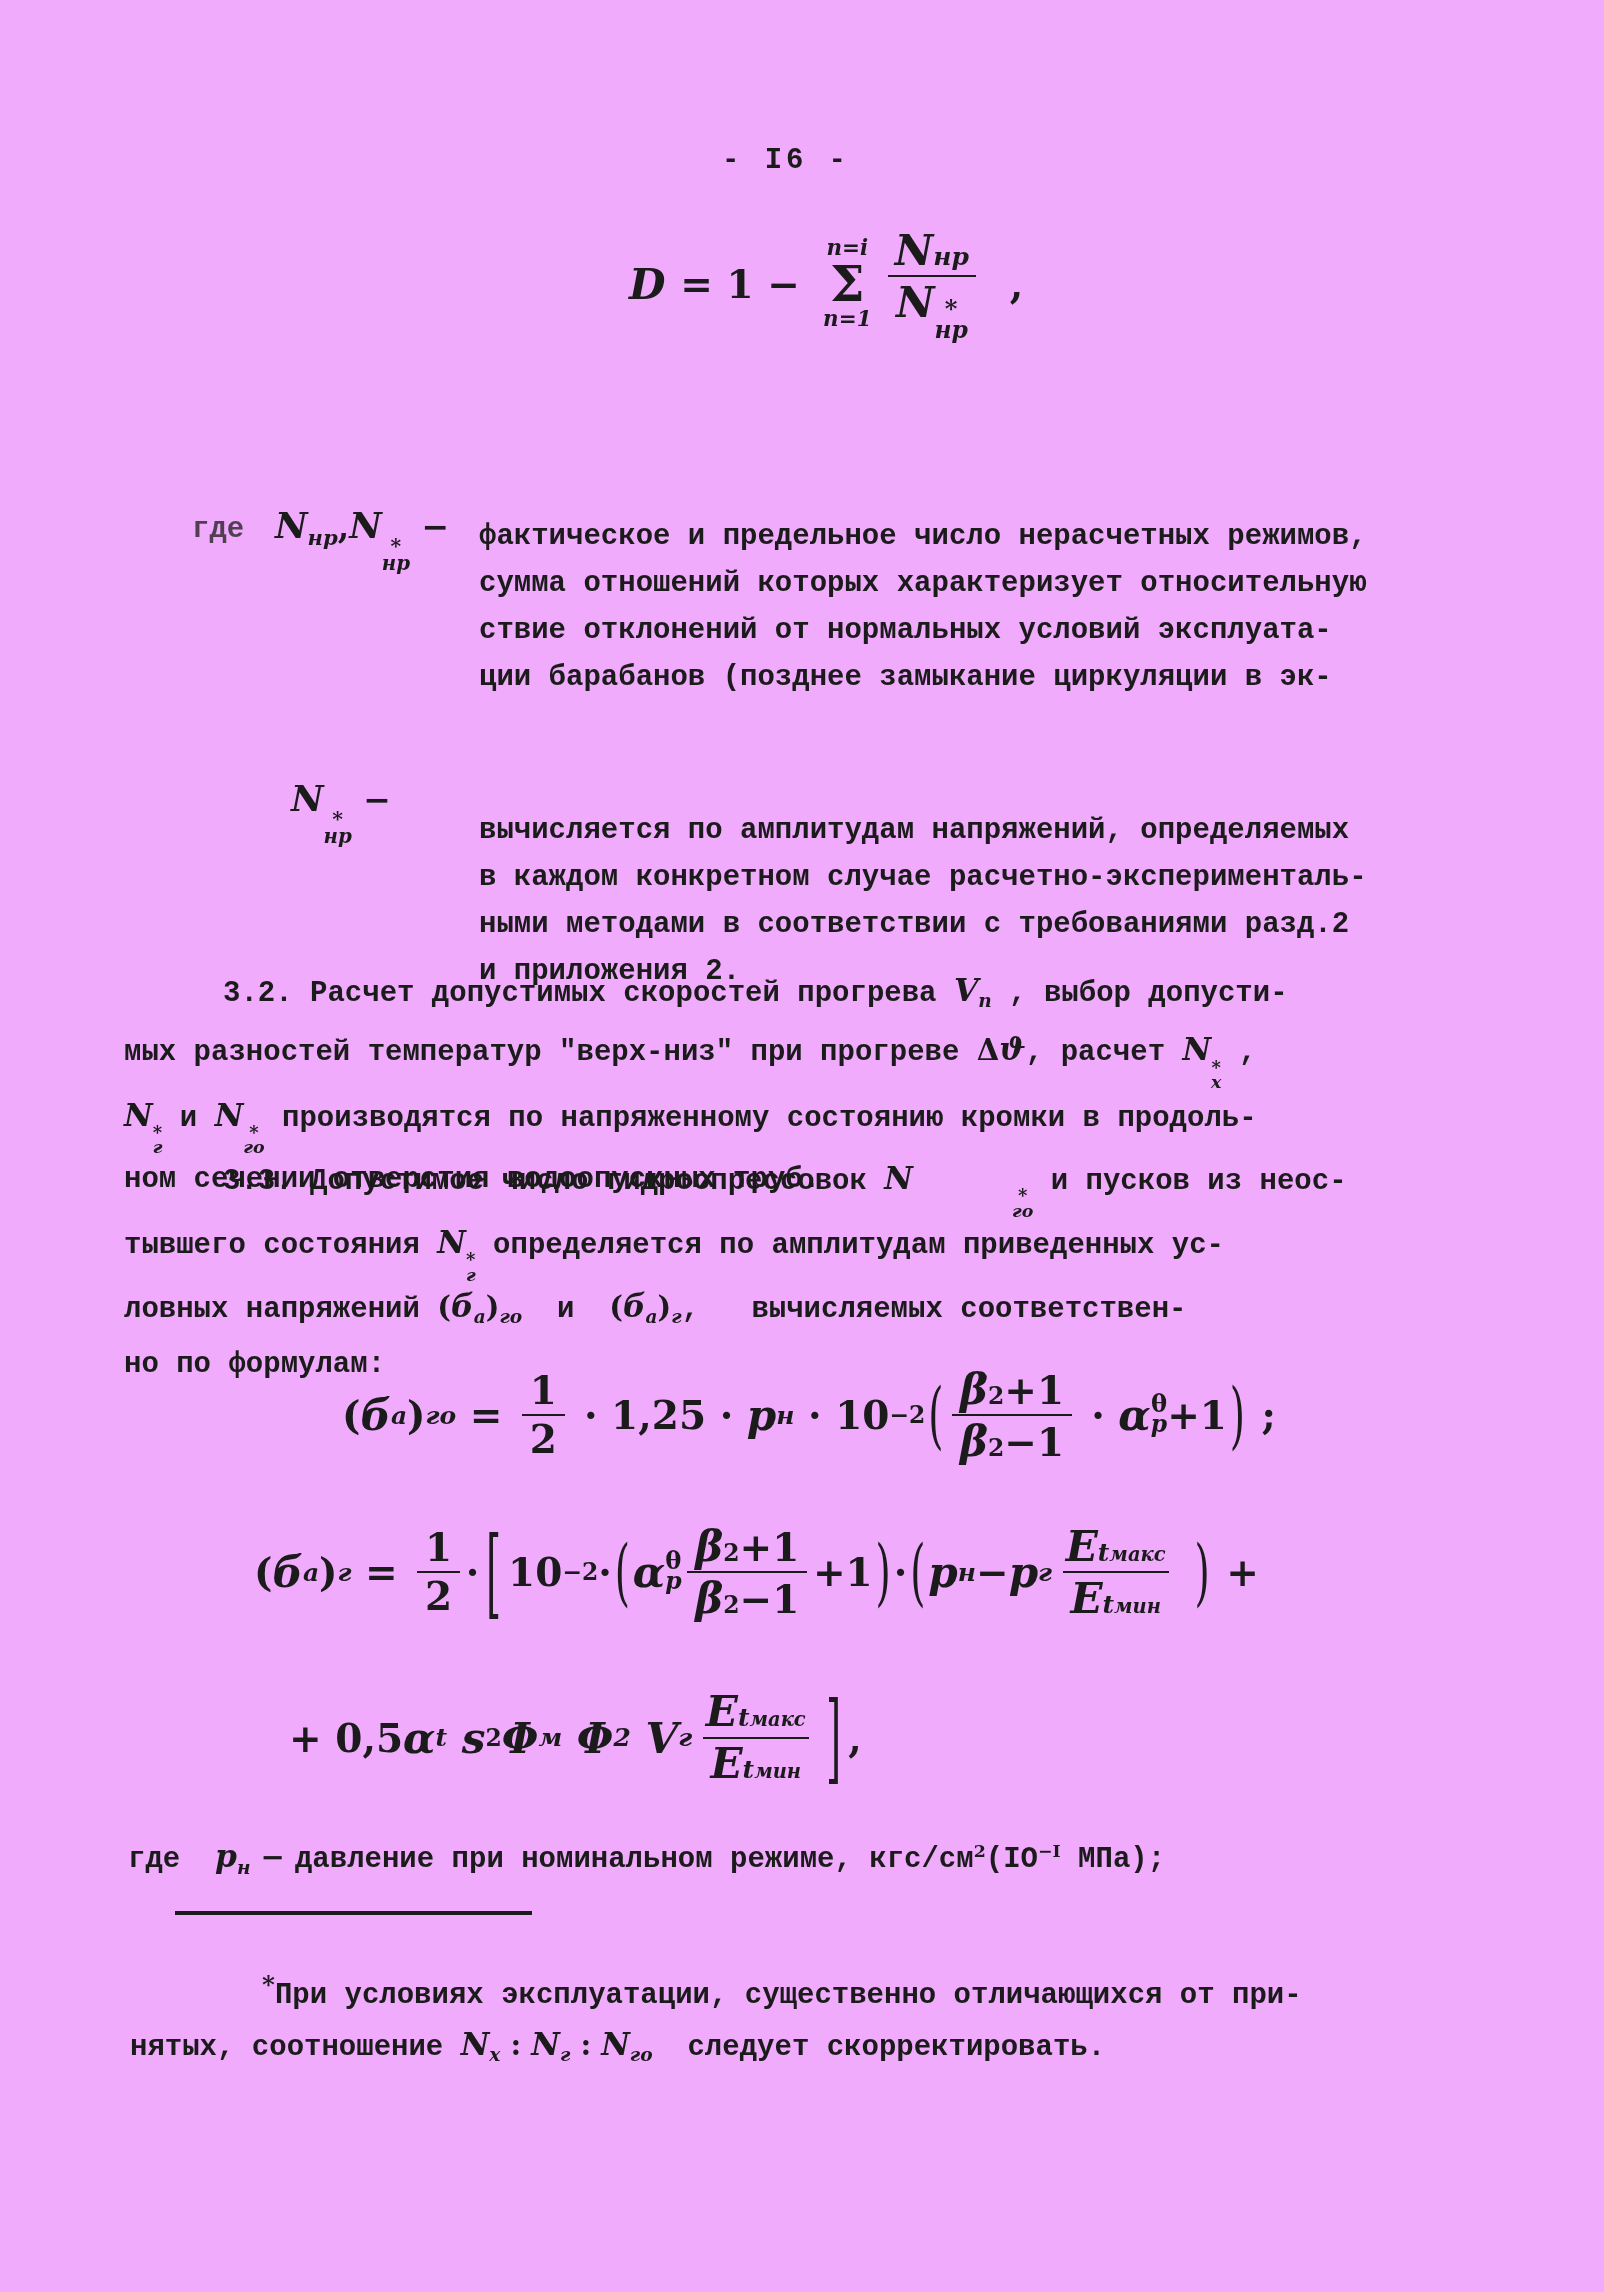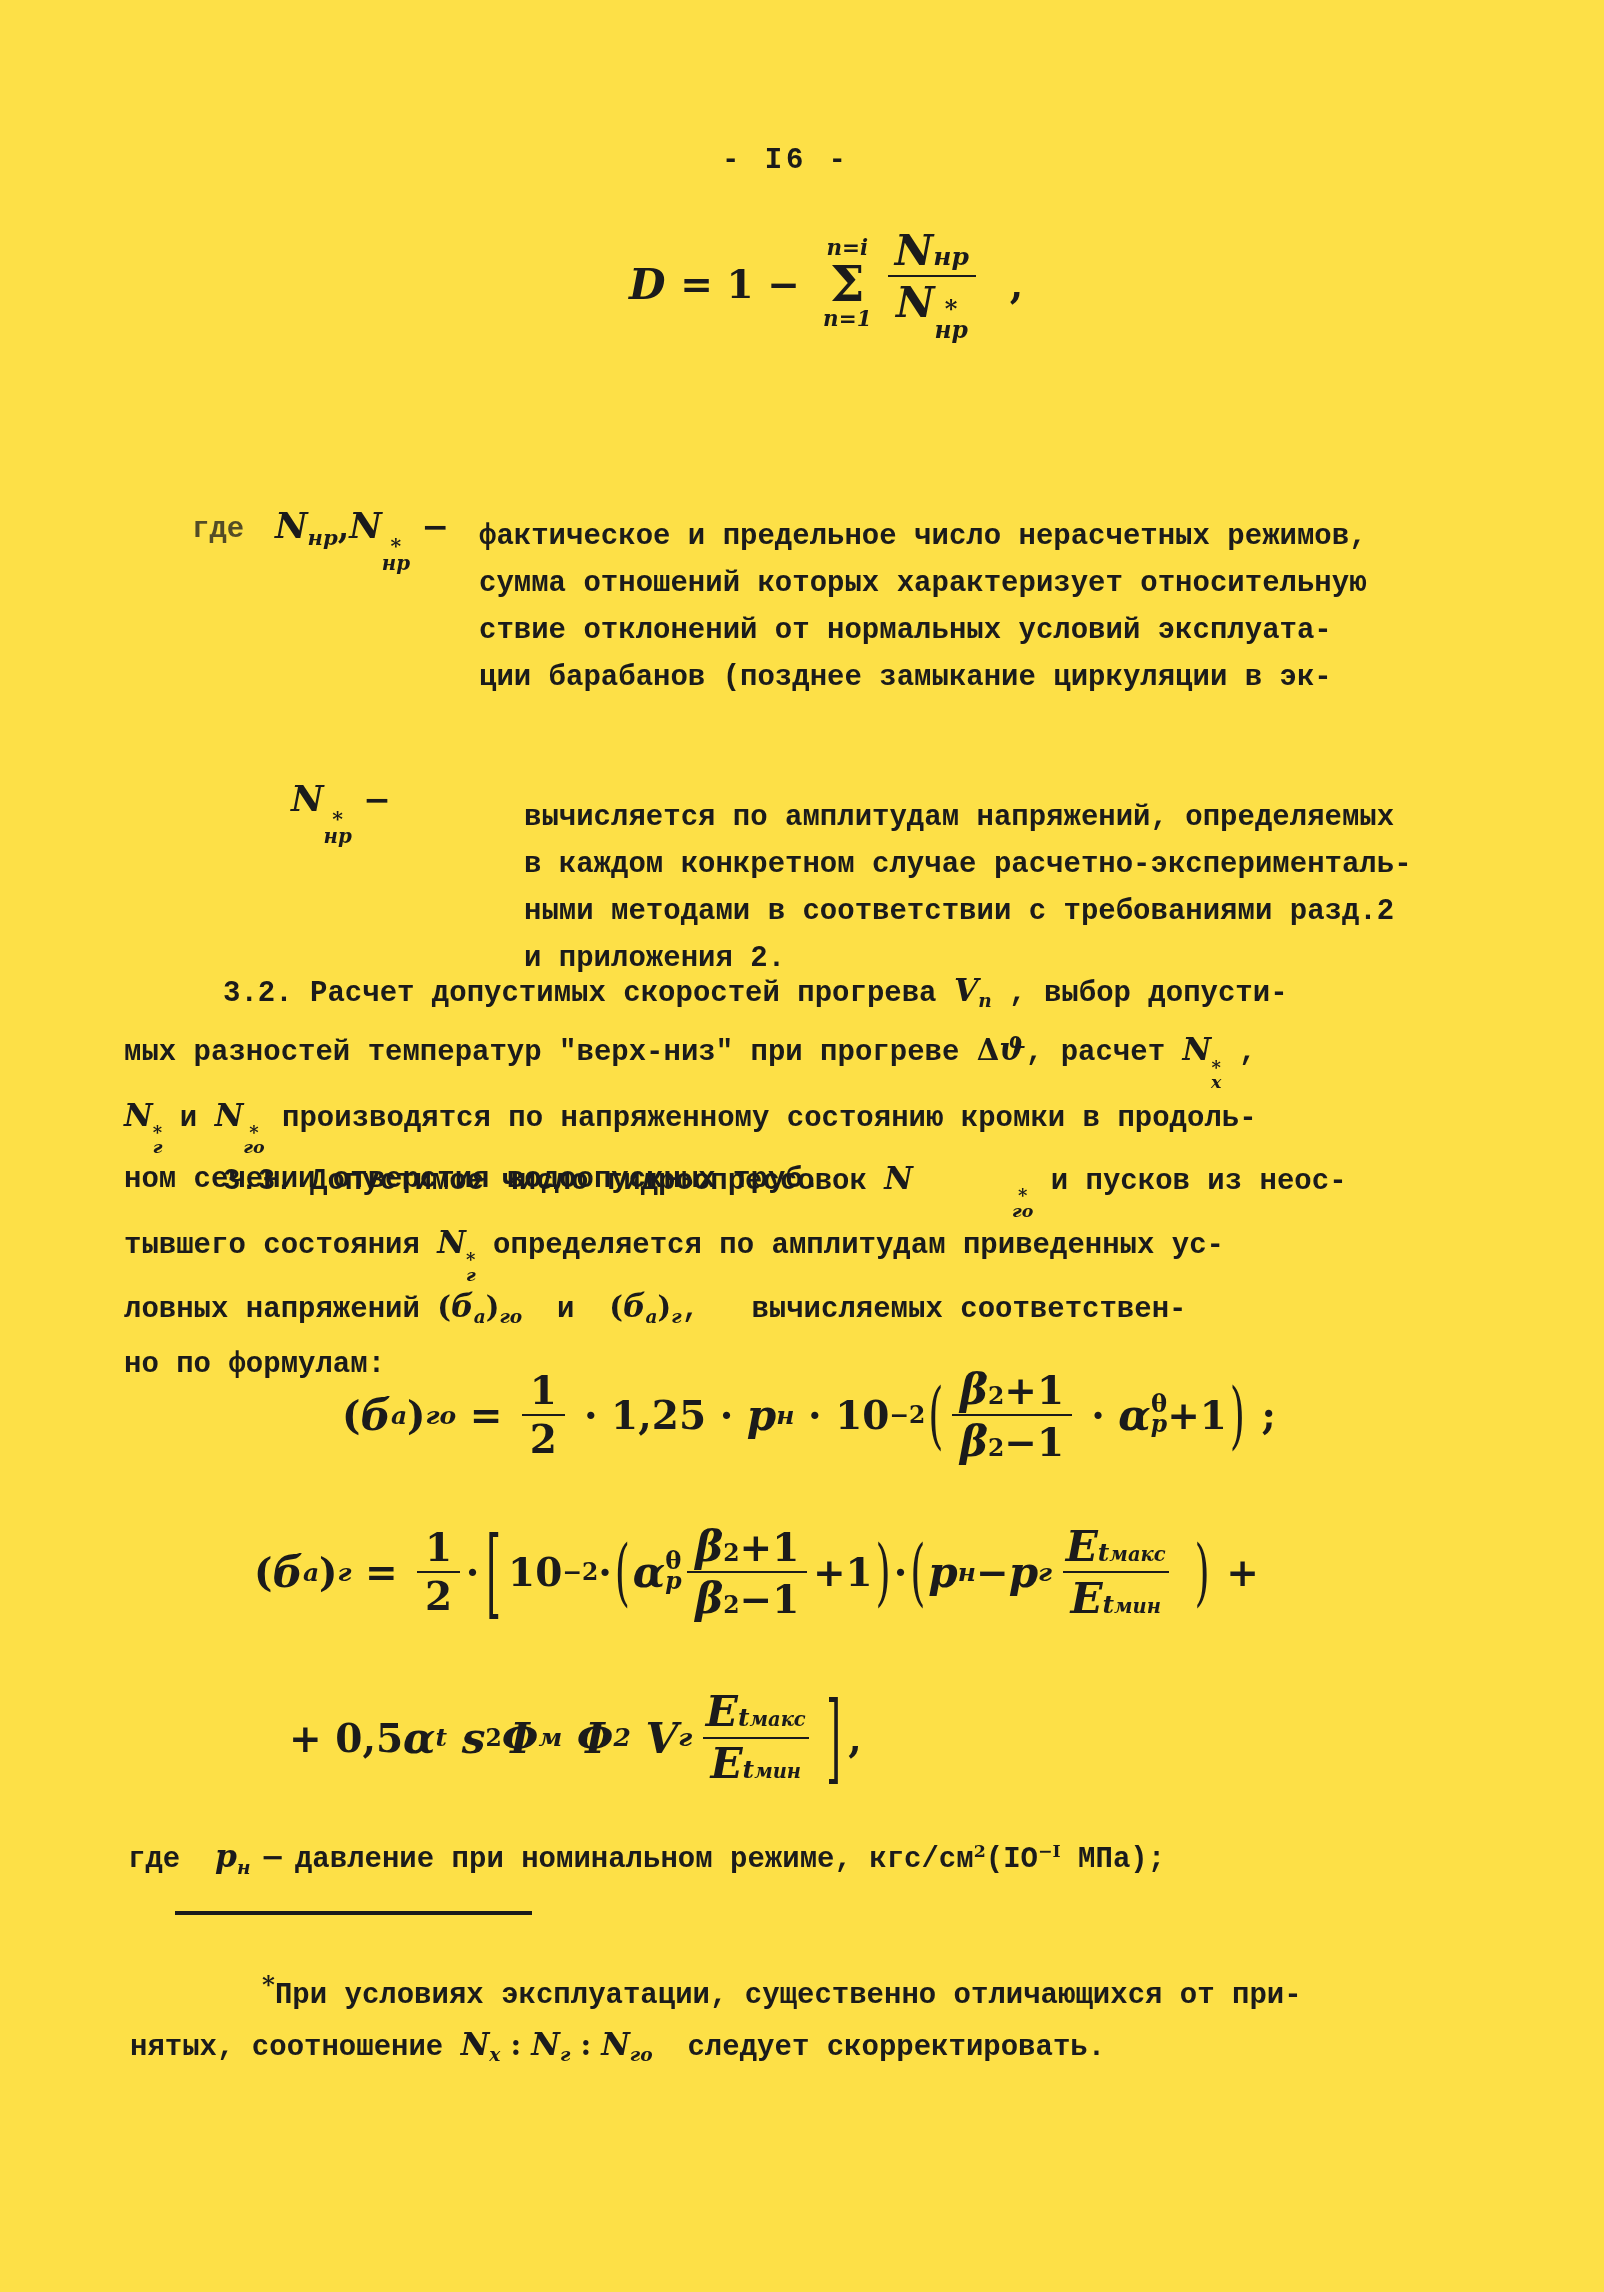--- a/index.html
+++ b/index.html
@@ -1,19 +1,19 @@
 <!DOCTYPE html>
 <html><head>
 <meta charset="utf-8">
 <style>
   html,body{margin:0;padding:0;background:#e8e8e8;}
   .page{
     position:relative;
     width:1605px;height:2293px;
-    background:#fde047;
+    background:#f0abfc;
     color:#1b1b1b;
     overflow:hidden;
     font-family:"Liberation Mono",monospace;
   }
   
   .tw{font-family:"Liberation Mono",monospace;font-weight:700;font-size:29px;color:#1b1b1b;}
   .line{white-space:pre;}
   .t{font-family:"Liberation Mono",monospace;font-weight:700;white-space:pre;text-align:right;}
   
   .v{font-family:"DejaVu Serif",serif;font-style:italic;font-weight:600;font-size:1.08em;white-space:pre;}
@@ -38,21 +38,21 @@
   .formula{position:absolute;display:flex;align-items:center;font-size:39px;color:#1b1b1b;white-space:pre;
            font-family:"DejaVu Serif",serif;font-weight:600;}
   .f-damage{top:221px;left:629px;height:126px;}
   .where-block{position:absolute;top:497px;left:0;width:1605px;}
   .where-lead{position:absolute;left:192px;top:15.5px;opacity:0.75;}
   .where-term{position:absolute;white-space:pre;font-size:33px;font-family:"DejaVu Serif",serif;font-weight:600;}
   .wt1{left:275px;top:7.8px;}
   .wt2{left:291px;top:281px;}
   .where-def{position:absolute;width:970px;left:479px;}
   .wd1{top:15.5px;}
-  .wd2{top:297px;margin-left:45px;}
+  .wd2{top:310px;}
   .where-def .line{line-height:47px;height:47px;}
   .para{position:absolute;}
   .para .line{line-height:48px;}
   .p32{top:966px;left:124px;width:1378px;}
   .p32 .line:first-child{text-indent:99px;}
   .p33{top:1155px;left:124px;width:1378px;}
   .p33 .line:first-child{text-indent:99px;}
   .p33 .line{line-height:47px;}
   .f-go{top:1357px;left:342px;height:116px;font-size:39px;}
   .f-g1{top:1487px;left:254px;height:170px;font-size:39px;}

